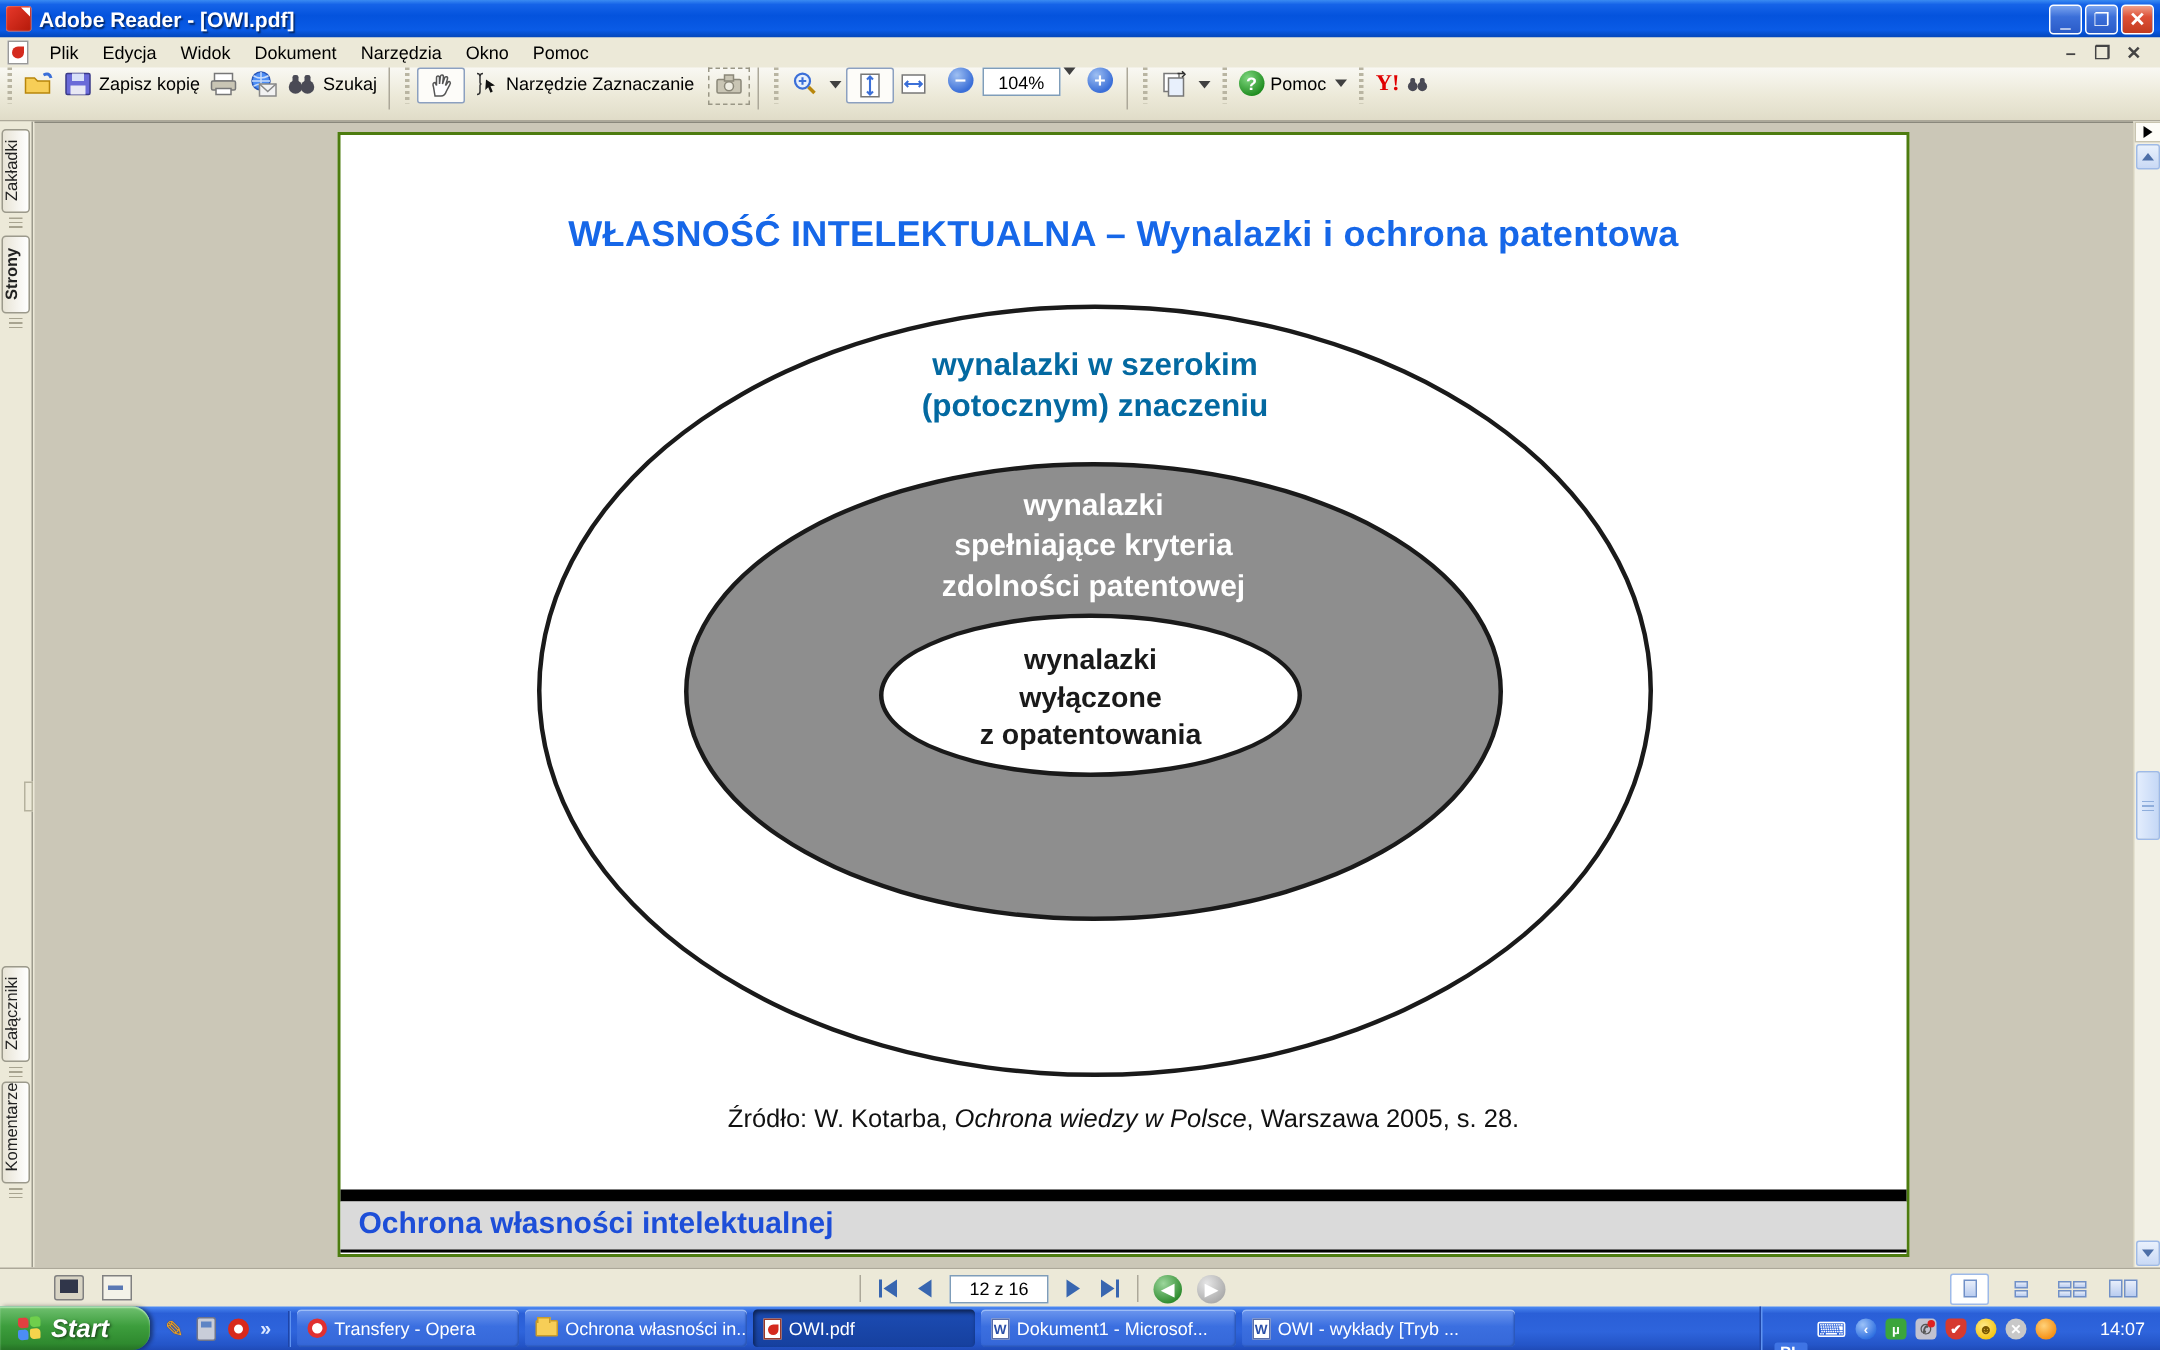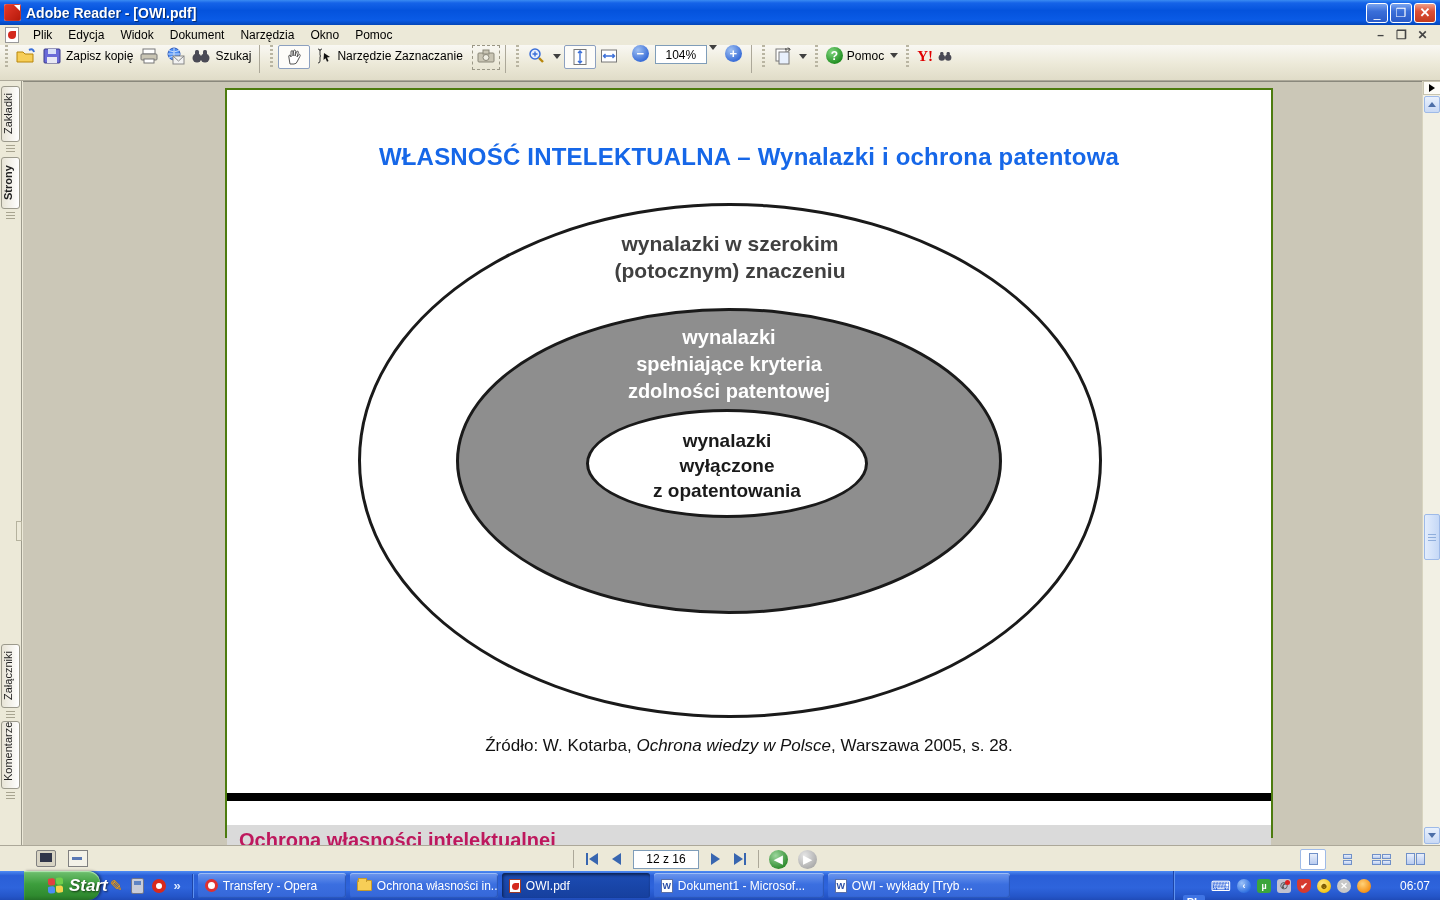--- a/index.html
+++ b/index.html
@@ -62,28 +62,28 @@
   
   .docpane { position:absolute; left:23px; top:81px; width:1399px; height:764px; background:#CBC7B7; border-top:1px solid #8A887C; }
   .page { position:absolute; left:202px; top:6px; width:1048px; height:750px; background:#fff; border:2px solid #4d7c0f; }
   .page-title { position:absolute; left:0; top:53px; width:100%; text-align:center; font-weight:bold; font-size:24px; color:#1667E8; letter-spacing:.2px; }
 
   .ell { position:absolute; border:3px solid #1A1A1A; border-radius:50%; }
   .ell-outer  { left:131px; top:113px; width:744px; height:515px; background:#fff; }
   .ell-middle { left:229px; top:218px; width:546px; height:306px; background:#8E8E8E; }
   .ell-inner  { left:359px; top:319px; width:282px; height:109px; background:#fff; }
   .elabel { position:absolute; text-align:center; font-weight:bold; white-space:pre-line; }
-  .lbl-outer  { left:131px; top:140px; width:744px; font-size:21px; line-height:27px; color:#404040; }
+  .lbl-outer  { left:131px; top:140px; width:744px; font-size:21px; line-height:27px; color:#0369a1; }
   .lbl-middle { left:229px; top:234px; width:546px; font-size:20px; line-height:27px; color:#FFFFFF; }
   .lbl-inner  { left:359px; top:338px; width:282px; font-size:19px; line-height:25px; color:#1A1A1A; }
 
   .source { position:absolute; left:0; top:646px; width:100%; text-align:center; font-size:17px; color:#111; }
   .footer-black { position:absolute; left:0; top:703px; width:100%; height:8px; background:#000; }
   .footer-bar { position:absolute; left:0; top:711px; width:100%; height:34px; background:#DADADA; border-bottom:2px solid #000;
-    font-weight:bold; font-size:20px; color:#be185d; padding:4px 0 0 12px;margin-top:24px; }
+    font-weight:bold; font-size:20px; color:#1d4ed8; padding:4px 0 0 12px; }
 
   
   .vscroll { position:absolute; left:1422px; top:81px; width:18px; height:764px; background:#F2F0E4; border-left:1px solid #D8D4C0; }
   .sb-cornerbtn { position:absolute; left:0; top:0; width:18px; height:14px; background:#FDFCF7; border:1px solid #C8C4B0;
     display:flex; align-items:center; justify-content:center; }
   .sb-cornerbtn::after { content:""; border-top:4px solid transparent; border-bottom:4px solid transparent; border-left:6px solid #000; }
   .sbbtn { position:absolute; left:1px; width:16px; height:17px; border:1px solid #9EBAE8; border-radius:2px;
     background:linear-gradient(180deg,#E9F1FD,#C9D9F5); display:flex; align-items:center; justify-content:center; }
   .sb-up { top:15px; } .sb-down { bottom:1px; }
   .arrow-up { border-left:4px solid transparent; border-right:4px solid transparent; border-bottom:5px solid #4D6FA8; }
@@ -116,25 +116,25 @@
   .layoutwrap { position:absolute; right:12px; top:2px; height:22px; display:flex; align-items:center; gap:8px; }
   .laybtn { width:26px; height:21px; display:flex; align-items:center; justify-content:center; gap:1px; }
   .laybtn.sel { background:#fff; border:1px solid #9EBAE8; border-radius:2px; }
   .pg { width:9px; height:12px; background:linear-gradient(180deg,#E8EEFA,#B9CCF0); border:1px solid #7090C8; }
   .pg.half { height:5px; }
 
   
   .taskbar { position:absolute; left:0; top:871px; width:1440px; height:29px;
     background:linear-gradient(180deg,#4E8CF5 0%,#3B74E4 8%,#2A5FD7 16%,#2E64DC 58%,#2455C8 88%,#1F4BB8 100%);
     display:flex; align-items:center; color:#fff; }
-  .startbtn { width:76px; height:29px; border-radius:0 12px 12px 0;
+  .startbtn { width:100px; height:29px; border-radius:0 12px 12px 0;
     background:linear-gradient(180deg,#71C171 0%,#3D9E3D 45%,#2F8A2F 85%,#257225 100%);
     box-shadow:inset 0 1px 1px #B5E8B5, 2px 0 3px rgba(0,0,0,.45);
-    display:flex; align-items:center; gap:6px; padding-left:24px;
-    color:#fff; font-style:italic; font-weight:bold; font-size:17px; text-shadow:1px 1px 2px rgba(0,0,0,.6);margin-left:24px; }
+    display:flex; align-items:center; gap:6px; padding-left:12px;
+    color:#fff; font-style:italic; font-weight:bold; font-size:17px; text-shadow:1px 1px 2px rgba(0,0,0,.6); }
   .flag { width:16px; height:15px; display:grid; grid-template-columns:7px 7px; grid-template-rows:7px 7px; gap:1px; transform:skewY(-6deg); }
   .flag i { border-radius:1px 3px 1px 3px; }
   .flag .r { background:#E24040; } .flag .g { background:#6FCF4C; } .flag .b { background:#4C8DF5; } .flag .y { background:#F5D44C; }
   .quick { display:flex; align-items:center; gap:8px; padding:0 8px 0 10px; }
   .qpen { color:#F5A623; font-size:15px; text-shadow:0 0 1px #7A4A00; }
   .qcalc { width:13px; height:16px; background:#C9CDD9; border:1px solid #70758A; border-radius:2px; position:relative; }
   .qcalc::after { content:""; position:absolute; left:2px; top:2px; width:7px; height:4px; background:#5E84C4; }
   .qopera { width:14px; height:14px; border-radius:50%; border:4px solid #D8291C; background:#fff; }
   .chev { color:#DCE8FF; font-size:13px; font-weight:bold; }
   .tb-sep { width:1px; height:24px; background:#1E45A8; box-shadow:1px 0 0 #5F93F0; margin:0 3px; }
@@ -472,15 +472,15 @@
     <span class="tico t-shield">✔</span>
     <span class="tico t-sun">☻</span>
     <span class="tico t-cloud">✕</span>
     <span class="tico t-sun2"></span>
     <span class="tico t-flag">
         <i style="background:#E24040"></i>
         <i style="background:#6FCF4C"></i>
         <i style="background:#4C8DF5"></i>
         <i style="background:#F5D44C"></i>
       </span>
-    <span class="clock">06:07</span>
+    <span class="clock">14:07</span>
   </div>
 </div>
 
 </body></html>

